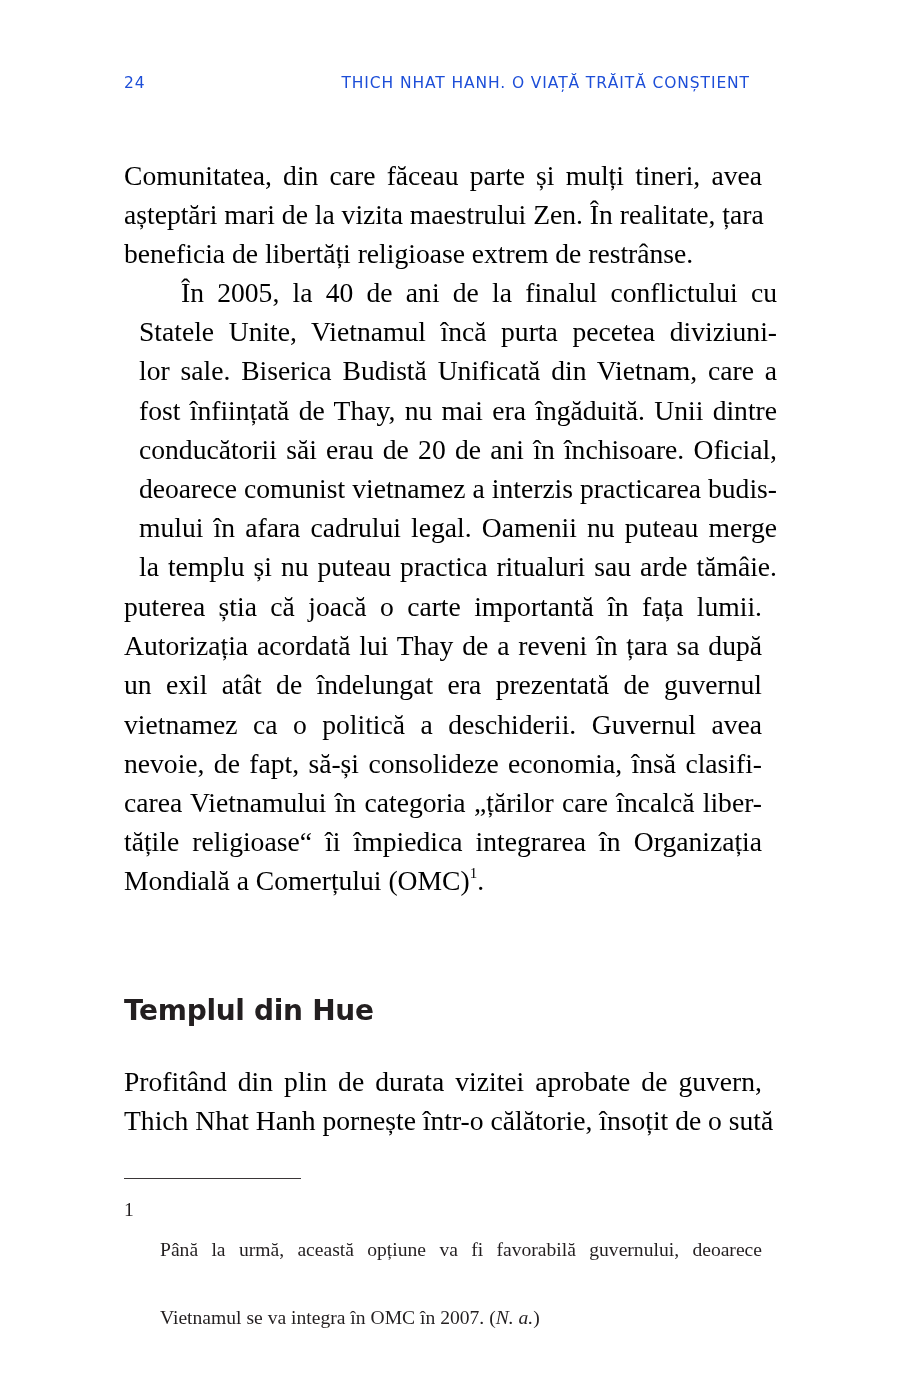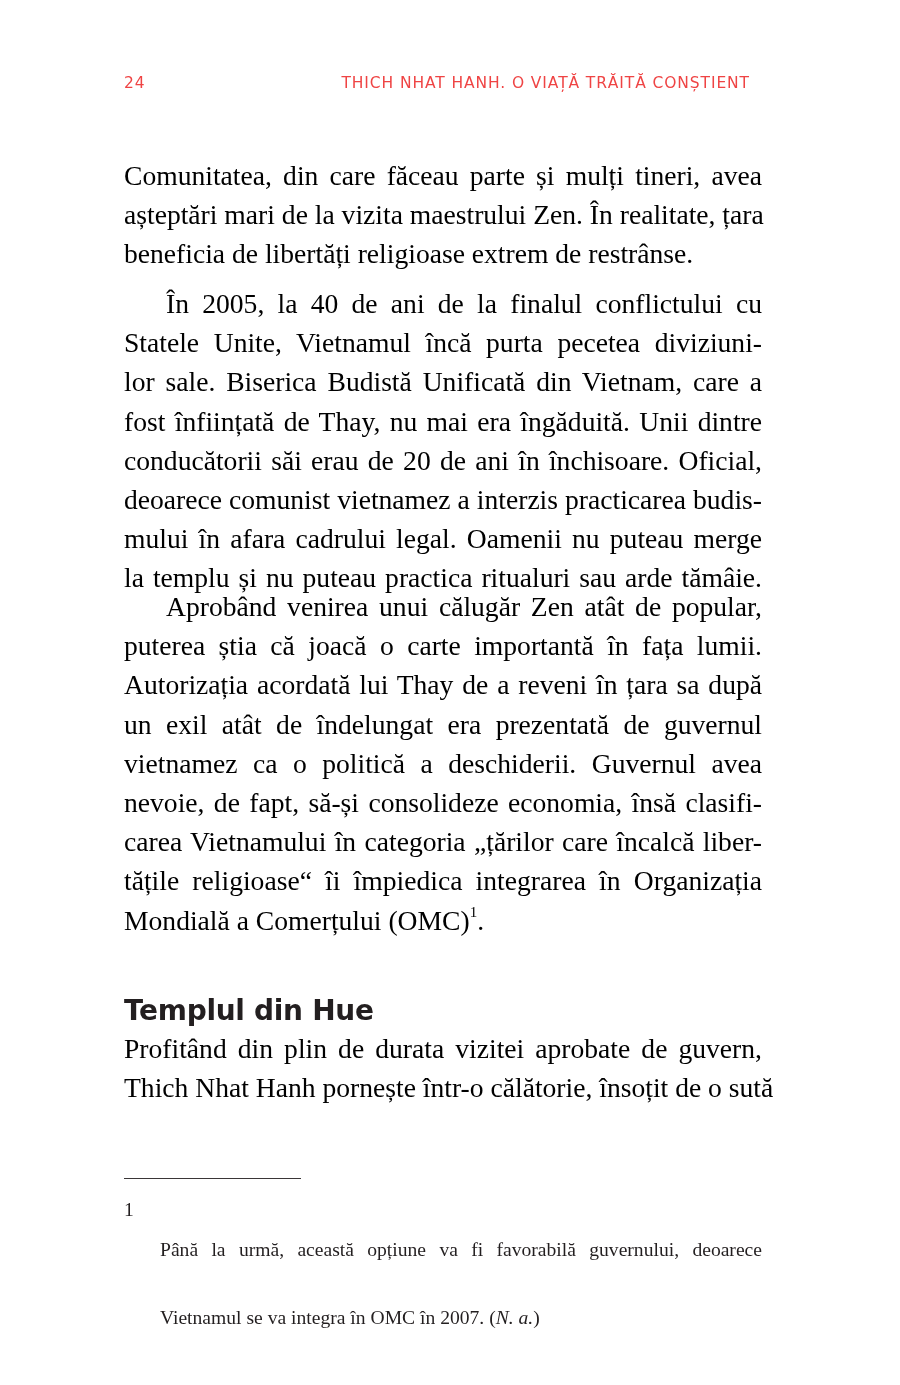--- a/index.html
+++ b/index.html
@@ -16,21 +16,21 @@
     }
     .running-head {
       position: absolute;
       top: 74px;
       left: 124px;
       width: 638px;
       height: 22px;
       font-family: "DejaVu Sans", sans-serif;
       font-size: 15.5px;
       letter-spacing: 0.9px;
-      color: #ef4444;
+      color: #1d4ed8;
     }
     .page-number {
       position: absolute;
       left: 0;
       top: 0;
     }
     .book-title {
       position: absolute;
       right: 12px;
       top: 0;
@@ -53,23 +53,23 @@
       white-space: nowrap;
       height: 39.2px;
     }
     .line.last {
       text-align-last: left;
     }
     .line.indent {
       padding-left: 42px;
     }
     .para-1 { top: 156px; }
-    .para-2 { top: 284px; }
+    .para-2 { top: 273px; margin-left: 15px; }
     .para-3 { top: 587px; }
-    .para-4 { top: 1029px; }
+    .para-4 { top: 1062px; }
     sup.fn-ref {
       font-size: 15px;
       line-height: 0;
       position: relative;
       top: -2px;
       vertical-align: super;
     }
     .section-heading {
       position: absolute;
       top: 992px;
@@ -132,21 +132,20 @@
   <span class="line">Statele Unite, Vietnamul încă purta pecetea diviziuni-</span>
   <span class="line">lor sale. Biserica Budistă Unificată din Vietnam, care a</span>
   <span class="line">fost înființată de Thay, nu mai era îngăduită. Unii dintre</span>
   <span class="line">conducătorii săi erau de 20 de ani în închisoare. Oficial,</span>
   <span class="line">deoarece comunist vietnamez a interzis practicarea budis-</span>
   <span class="line">mului în afara cadrului legal. Oamenii nu puteau merge</span>
   <span class="line">la templu și nu puteau practica ritualuri sau arde tămâie.</span>
 </div>
 
 <div class="text-block para-3">
-  <span class="line indent">Aprobând venirea unui călugăr Zen atât de popular,</span>
   <span class="line">puterea știa că joacă o carte importantă în fața lumii.</span>
   <span class="line">Autorizația acordată lui Thay de a reveni în țara sa după</span>
   <span class="line">un exil atât de îndelungat era prezentată de guvernul</span>
   <span class="line">vietnamez ca o politică a deschiderii. Guvernul avea</span>
   <span class="line">nevoie, de fapt, să-și consolideze economia, însă clasifi-</span>
   <span class="line">carea Vietnamului în categoria „țărilor care încalcă liber-</span>
   <span class="line">tățile religioase“ îi împiedica integrarea în Organizația</span>
   <span class="line last"><span>Mondială a Comerțului (OMC)</span><sup class="fn-ref">1</sup><span>.</span></span>
 </div>
 

